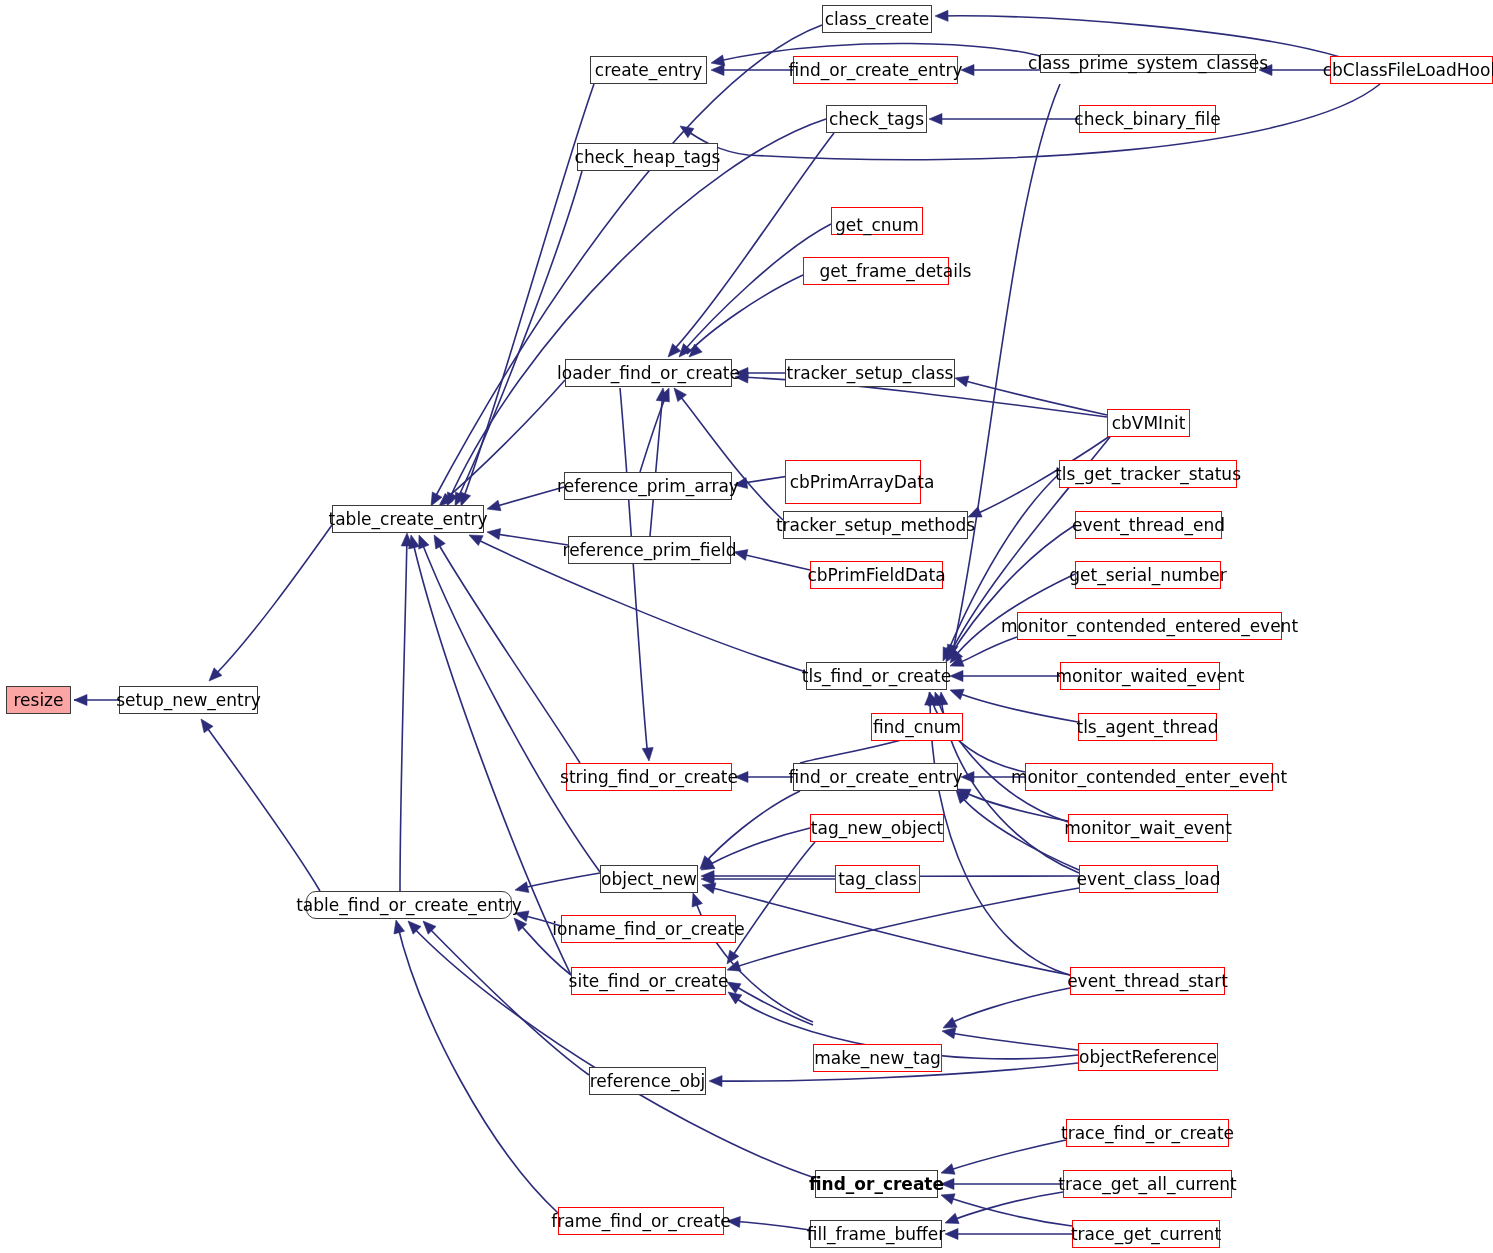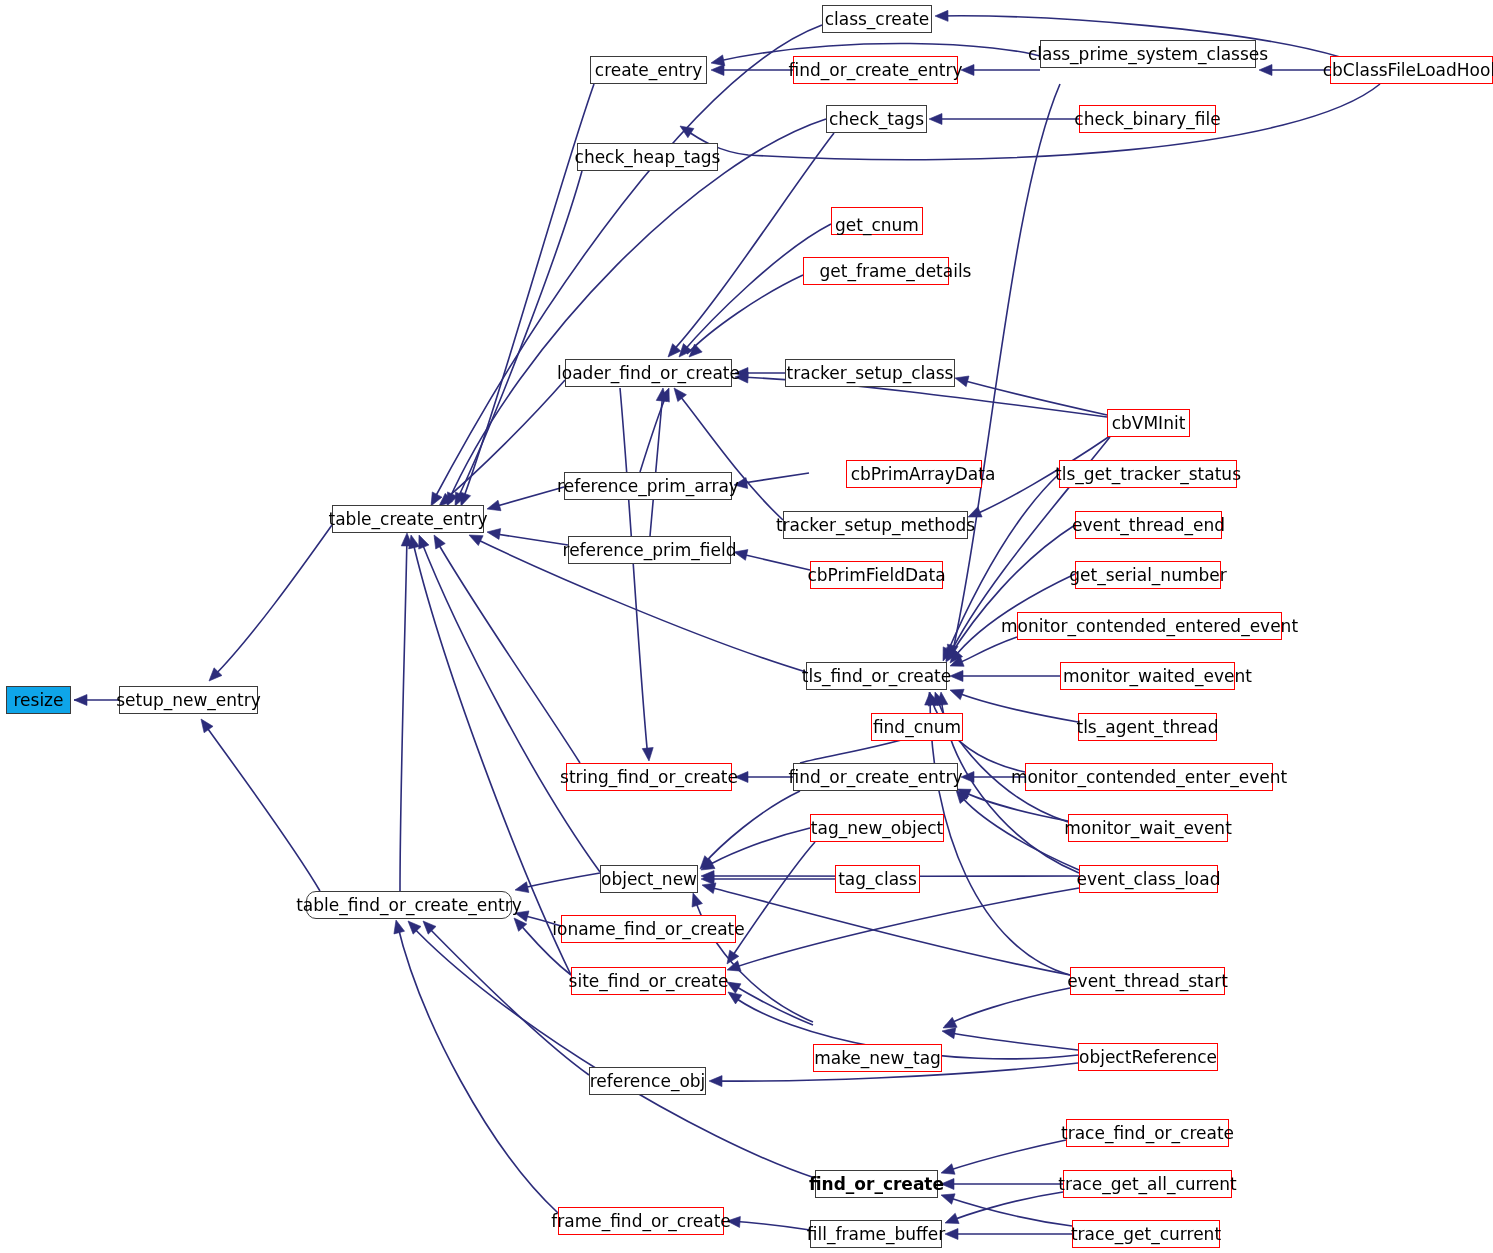--- a/index.html
+++ b/index.html
@@ -43,21 +43,21 @@
     font-size: 17px;
     color: #000000;
     white-space: nowrap;
     letter-spacing: 0px;
     line-height: 1;
   }
   .node-box.red {
     border: 1.6px solid #ff0000;
   }
   .node-box.current {
-    background: #0ea5e9;
+    background: #fca5a5;
     border: 1.6px solid #3b3b3b;
   }
   .node-label {
     pointer-events: none;
   }
 </style>
 </head>
 <body>
 
 <div id="graph-root">
@@ -242,21 +242,21 @@
       </div>
       <div class="node-box" style="left: 822px; top: 5px; width: 110px; height: 28px;">
         <span class="node-label">class_create</span>
       </div>
       <div class="node-box red" style="left: 793px; top: 56px; width: 165px; height: 28px;">
         <span class="node-label">find_or_create_entry</span>
       </div>
       <div class="node-box" style="left: 826px; top: 105px; width: 101px; height: 28px;">
         <span class="node-label">check_tags</span>
       </div>
-      <div class="node-box" style="left: 1040px; top: 40px; width: 216px; height: 28px;">
+      <div class="node-box" style="left: 1040px; top: 54px; width: 216px; height: 19px;">
         <span class="node-label">class_prime_system_classes</span>
       </div>
       <div class="node-box red" style="left: 1330px; top: 56px; width: 163px; height: 28px;">
         <span class="node-label">cbClassFileLoadHook</span>
       </div>
       <div class="node-box red" style="left: 1079px; top: 105px; width: 137px; height: 28px;">
         <span class="node-label">check_binary_file</span>
       </div>
       <div class="node-box red" style="left: 831px; top: 207px; width: 92px; height: 28px; align-items: flex-end;">
         <span class="node-label">get_cnum</span>
@@ -269,21 +269,21 @@
       </div>
       <div class="node-box" style="left: 785px; top: 359px; width: 170px; height: 28px;">
         <span class="node-label">tracker_setup_class</span>
       </div>
       <div class="node-box red" style="left: 1107px; top: 409px; width: 83px; height: 28px;">
         <span class="node-label">cbVMInit</span>
       </div>
       <div class="node-box" style="left: 564px; top: 472px; width: 168px; height: 28px;">
         <span class="node-label">reference_prim_array</span>
       </div>
-      <div class="node-box red" style="left: 846px; top: 460px; width: 136px; height: 28px; padding-left: 18px;">
+      <div class="node-box red" style="left: 785px; top: 460px; width: 136px; height: 44px; padding-left: 18px;">
         <span class="node-label">cbPrimArrayData</span>
       </div>
       <div class="node-box red" style="left: 1059px; top: 460px; width: 178px; height: 28px;">
         <span class="node-label">tls_get_tracker_status</span>
       </div>
       <div class="node-box" style="left: 783px; top: 511px; width: 185px; height: 28px;">
         <span class="node-label">tracker_setup_methods</span>
       </div>
       <div class="node-box red" style="left: 1075px; top: 511px; width: 147px; height: 28px;">
         <span class="node-label">event_thread_end</span>
@@ -296,21 +296,21 @@
       </div>
       <div class="node-box red" style="left: 1075px; top: 561px; width: 146px; height: 28px;">
         <span class="node-label">get_serial_number</span>
       </div>
       <div class="node-box red" style="left: 1017px; top: 612px; width: 265px; height: 28px;">
         <span class="node-label">monitor_contended_entered_event</span>
       </div>
       <div class="node-box" style="left: 806px; top: 662px; width: 141px; height: 28px;">
         <span class="node-label">tls_find_or_create</span>
       </div>
-      <div class="node-box red" style="left: 1060px; top: 662px; width: 175px; height: 28px; padding-left: 20px;">
+      <div class="node-box red" style="left: 1060px; top: 662px; width: 160px; height: 28px; padding-left: 20px;">
         <span class="node-label">monitor_waited_event</span>
       </div>
       <div class="node-box red" style="left: 831px; top: 713px; width: 92px; height: 28px; margin-left: 40px;">
         <span class="node-label">find_cnum</span>
       </div>
       <div class="node-box red" style="left: 1078px; top: 713px; width: 139px; height: 28px;">
         <span class="node-label">tls_agent_thread</span>
       </div>
       <div class="node-box red" style="left: 566px; top: 763px; width: 166px; height: 28px;">
         <span class="node-label">string_find_or_create</span>

